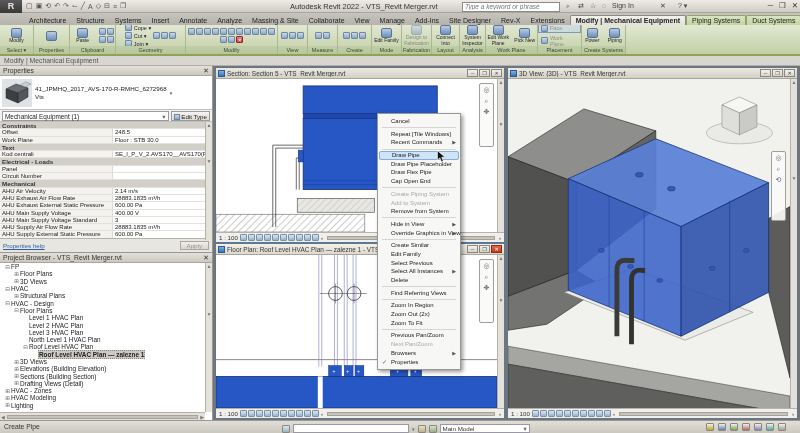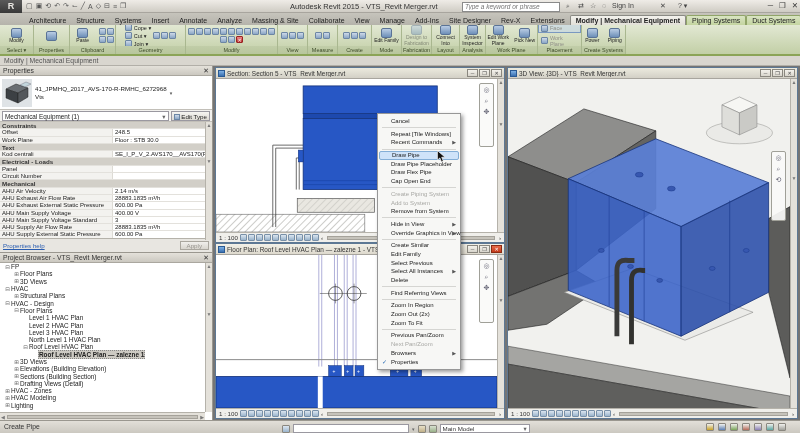--- a/index.html
+++ b/index.html
@@ -109,21 +109,21 @@
       <span class="qi">↶</span>
       <span class="qi">↷</span>
       <span class="qi">⌙</span>
       <span class="qi">╱</span>
       <span class="qi">A</span>
       <span class="qi">◇</span>
       <span class="qi">⊟</span>
       <span class="qi">≡</span>
       <span class="qi">❐</span>
     </div>
-  <div class="apptitle">Autodesk Revit 2015 -    VTS_Revit Merger.rvt</div>
+  <div class="apptitle">Autodesk Revit 2022 -    VTS_Revit Merger.rvt</div>
   <input class="search" placeholder="Type a keyword or phrase" style="">
   <div class="tbr" style="left:566px;">⌕</div>
   <div class="tbr" style="left:578px;">⇄</div>
   <div class="tbr" style="left:590px;">☆</div>
   <div class="tbr" style="left:602px;">◌</div>
   <div class="tbr" style="left:612px;">Sign In</div>
   <div class="tbr" style="left:660px;">✕</div>
   <div class="tbr" style="left:678px;">?&nbsp;▾</div>
   <div class="winbtns">
     <span>─</span>

